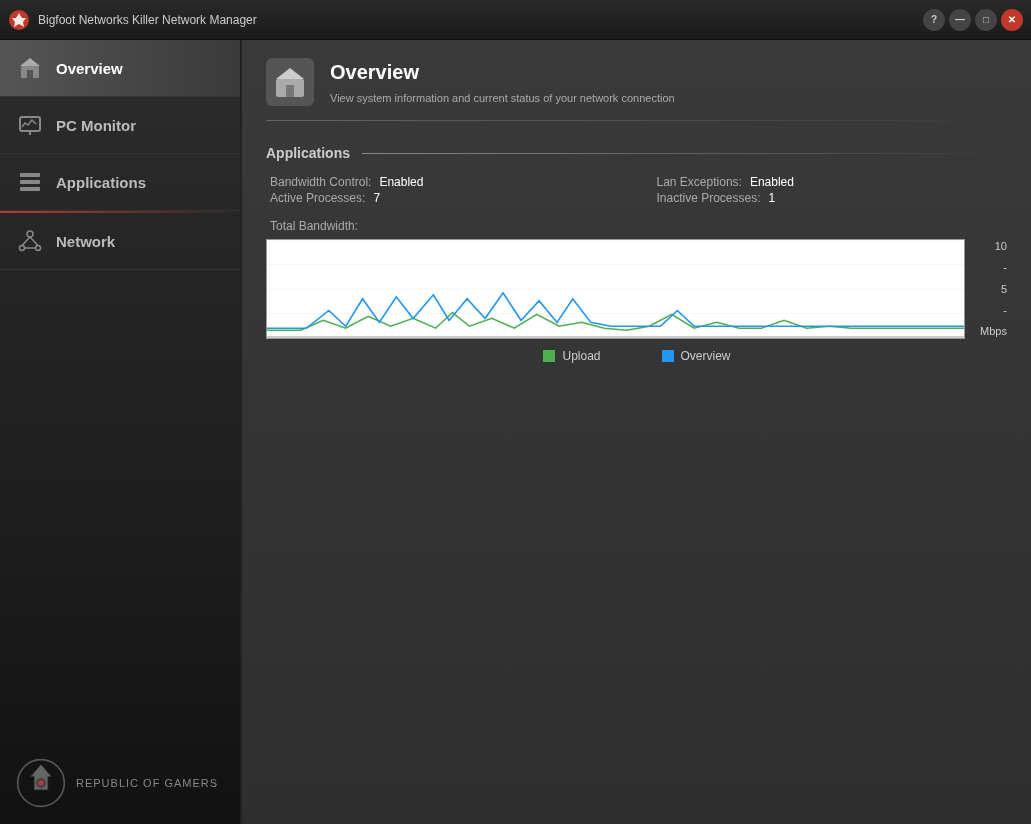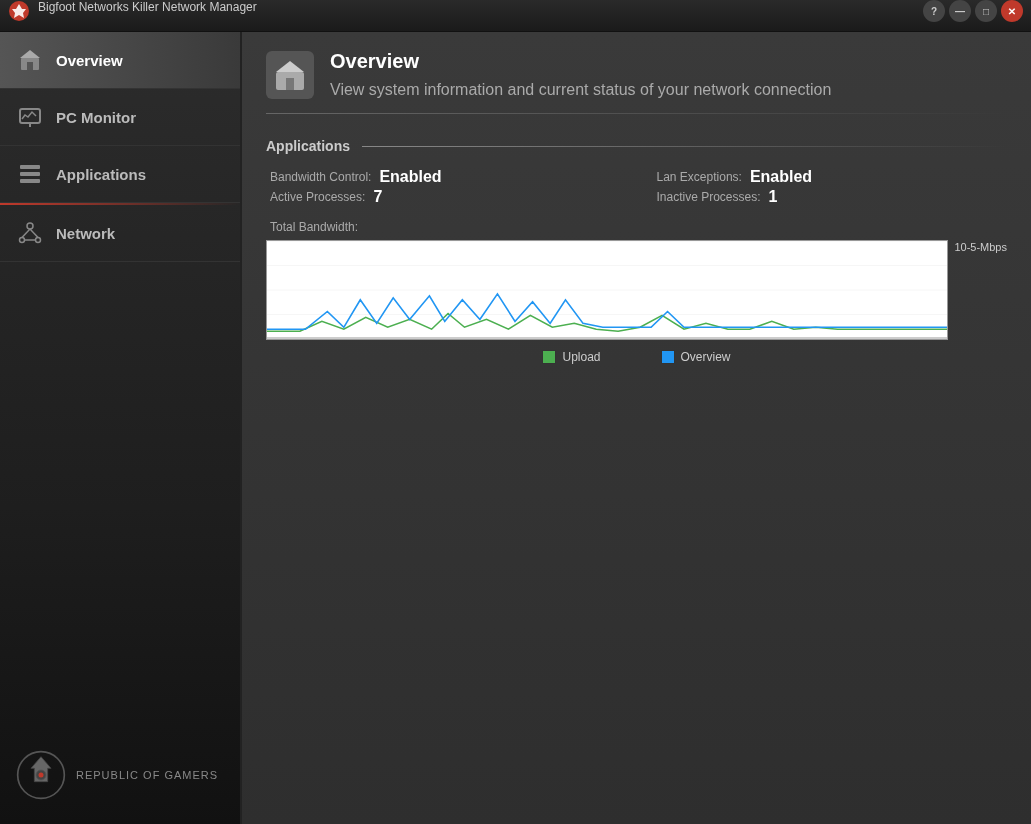--- a/index.html
+++ b/index.html
@@ -8,22 +8,23 @@
       height: 824px;
       background: #1a1a1a;
       font-family: Arial, sans-serif;
       overflow: hidden;
       user-select: none;
     }
 
     
     #title-bar {
       background: linear-gradient(to bottom, #2a2a2a, #1a1a1a);
-      height: 32px;
-      display: flex;
+      height: 40px;
+      display: flex;
+      align-items: center;
       padding: 0 8px;
       border-bottom: 1px solid #111;
       position: relative;
     }
     #title-bar-logo {
       width: 22px;
       height: 22px;
       margin-right: 8px;
       flex-shrink: 0;
     }
@@ -147,21 +148,21 @@
       justify-content: center;
       flex-shrink: 0;
     }
     #header-text h1 {
       color: #fff;
       font-size: 20px;
       font-weight: bold;
     }
     #header-text p {
       color: #aaa;
-      font-size: 16px;
+      font-size: 11px;
       margin-top: 8px;
     }
     #header-divider {
       height: 1px;
       background: linear-gradient(to right, #666, transparent);
       margin: 0 24px 0 24px;
     }
 
     
     #content-body {
@@ -202,22 +203,22 @@
       display: flex;
       align-items: center;
       gap: 8px;
     }
     .stat-label {
       color: #aaa;
       font-size: 12px;
     }
     .stat-value {
       color: #fff;
-      font-size: 16px;
-      font-weight: bold;
+      font-size: 12px;
+      font-weight: normal;
     }
 
     
     .bandwidth-label {
       color: #aaa;
       font-size: 12px;
       margin-bottom: 6px;
       padding-left: 4px;
     }
 
@@ -234,21 +235,21 @@
       height: 100px;
       position: relative;
       overflow: hidden;
     }
     #chart-svg {
       width: 100%;
       height: 100%;
     }
     #chart-y-axis {
       display: flex;
-      flex-direction: row;
+      flex-direction: column;
       justify-content: space-between;
       font-size: 11px;
       color: #ccc;
       padding: 2px 0;
       text-align: right;
       min-width: 36px;
     }
     .y-label { line-height: 1; }
 
     

